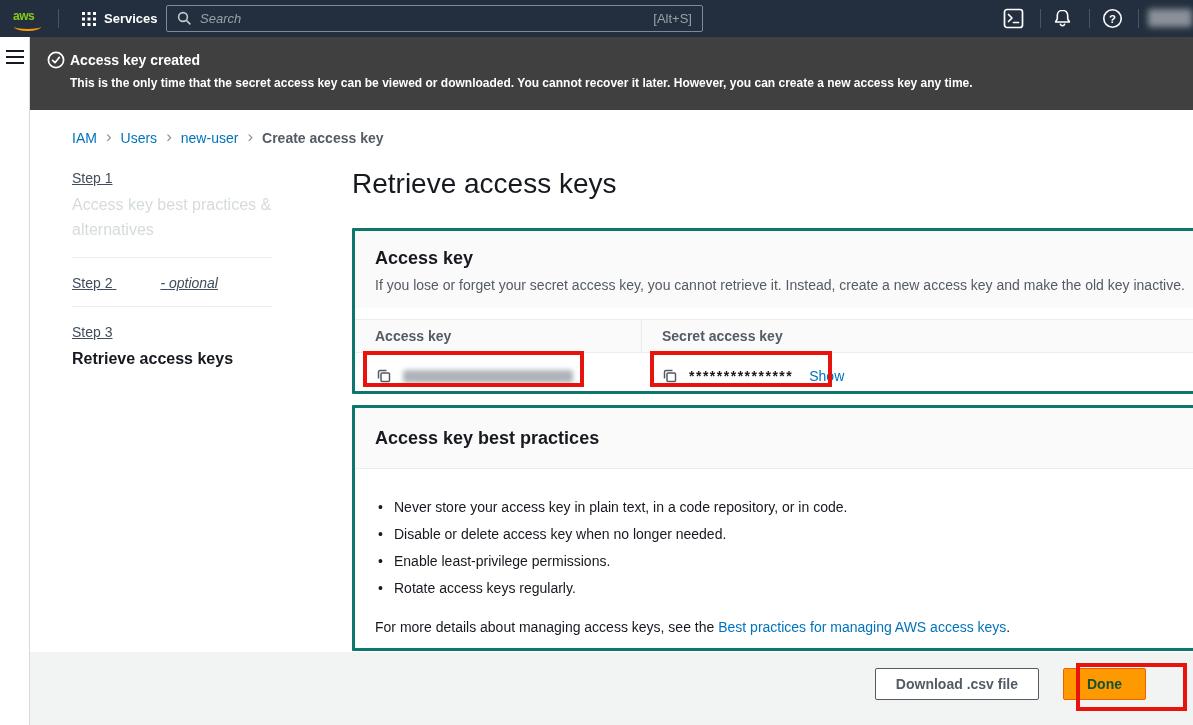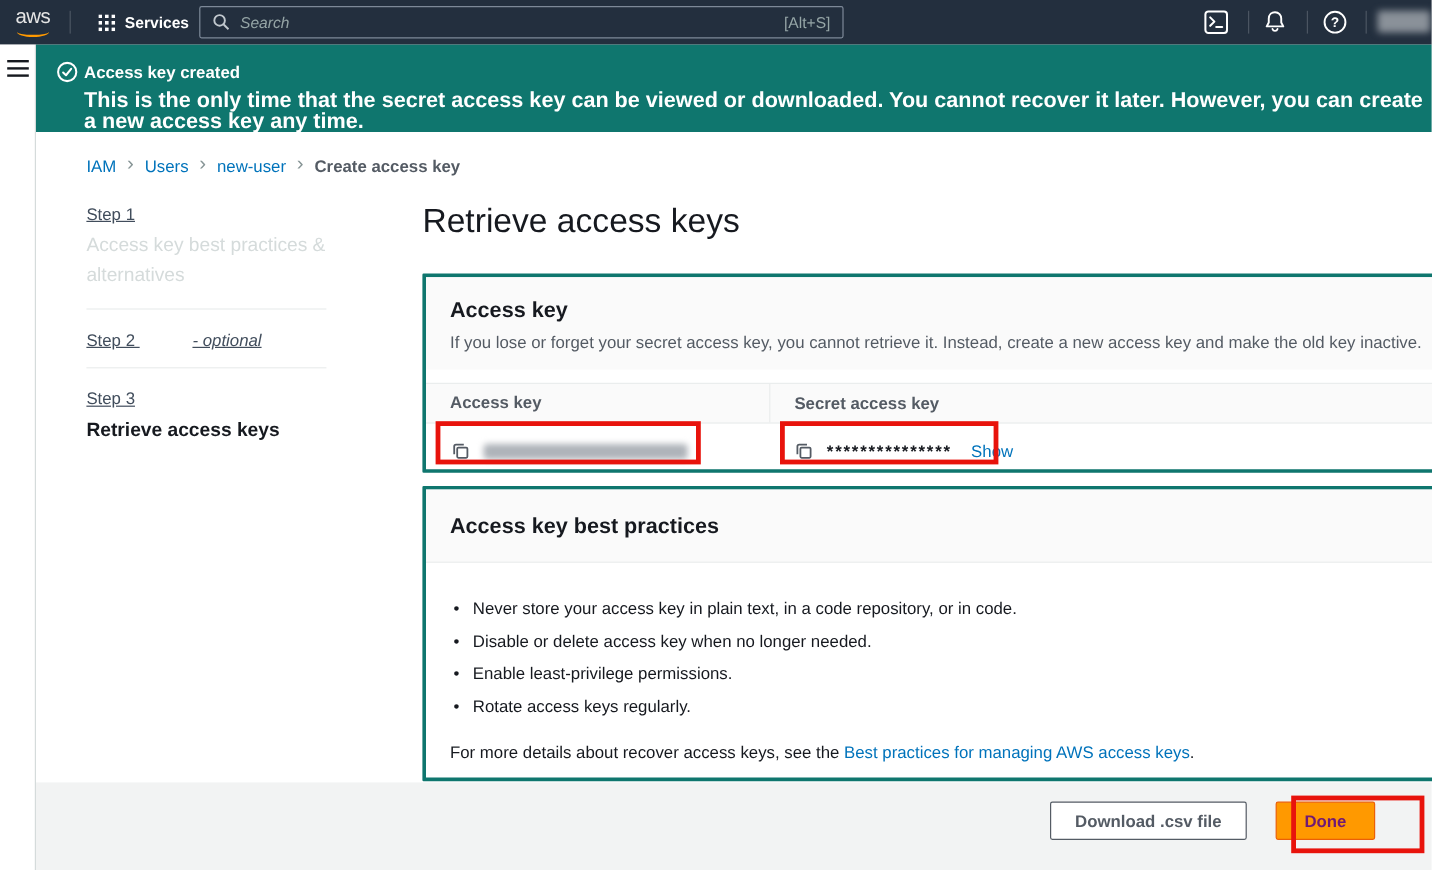--- a/index.html
+++ b/index.html
@@ -2,21 +2,21 @@
 <html><head>
 <meta charset="utf-8">
 <style>
   * { box-sizing: border-box; margin: 0; padding: 0; }
   html,body { width:1193px; height:725px; overflow:hidden; background:#fff;
     font-family:"Liberation Sans", sans-serif; -webkit-font-smoothing:antialiased; }
 
   
   #topnav { position:absolute; left:0; top:0; width:1193px; height:37px; background:#232f3e; z-index:30; }
   .logo-wrap { position:absolute; left:13px; top:6px; width:34px; height:26px; cursor:pointer; }
-  .logo-txt { color:#e5e5e5; font-weight:normal; font-size:17px; letter-spacing:-0.5px; line-height:16px; }
+  .logo-txt { color:#84cc16; font-weight:bold; font-size:12px; letter-spacing:-0.5px; line-height:16px; }
   .logo-smile { position:absolute; left:1px; top:16px; width:27px; height:9px;
     border-bottom:2px solid #ff9900; border-radius:0 0 50% 50%; }
   .nav-sep { position:absolute; top:9px; width:1px; height:19px; background:#4b5562; }
   .services-btn { position:absolute; left:76px; top:0; height:37px; display:flex; align-items:center; gap:8px; cursor:pointer; padding:0 6px; }
   .services-label { color:#fff; font-size:13px; font-weight:700; }
   .searchbox { position:absolute; left:166px; top:5px; width:537px; height:27px;
     border:1px solid #7d8998; border-radius:2px; display:flex; align-items:center; padding:0 10px; gap:8px; }
   .searchbox input { flex:1; background:transparent; border:none; outline:none; color:#eaeded; font-size:13px; font-family:"Liberation Sans",sans-serif; }
   .searchbox input::placeholder { color:#95a5a6; font-style:italic; }
   .search-shortcut { color:#95a5a6; font-size:13px; }
@@ -24,23 +24,23 @@
   .user-blob { position:absolute; left:1148px; top:9px; width:44px; height:18px; background:#8a9199;
     border-radius:2px; filter:blur(3px); cursor:pointer; }
 
   
   #rail { position:absolute; left:0; top:37px; width:30px; height:688px; background:#fff;
     border-right:1px solid #d5dbdb; z-index:20; }
   .hamburger { position:absolute; left:6px; top:13px; width:18px; height:14px; cursor:pointer; }
   .hamburger span { display:block; height:2px; background:#16191f; margin-bottom:4px; }
 
   
-  #banner { position:absolute; left:30px; top:37px; width:1163px; height:73px; background:#0f766e; color:#fff; z-index:10; }
+  #banner { position:absolute; left:30px; top:37px; width:1163px; height:73px; background:#404040; color:#fff; z-index:10; }
   .banner-title { position:absolute; left:40px; top:14px; font-size:14px; font-weight:700; line-height:18px; }
-  .banner-msg { position:absolute; left:40px; top:37px; font-size:18px; font-weight:700; line-height:18px; }
+  .banner-msg { position:absolute; left:40px; top:37px; font-size:12px; font-weight:700; line-height:18px; }
   .banner-check { position:absolute; left:17px; top:14px; width:18px; height:18px; }
 
   
   #breadcrumb { position:absolute; left:72px; top:130px; display:flex; align-items:center; gap:9px; font-size:14px; }
   .crumb-link { color:#0073bb; cursor:pointer; text-decoration:none; }
   .crumb-sep { color:#879596; font-size:17px; line-height:14px; transform:translateY(-1px); }
   .crumb-current { color:#545b64; font-weight:700; }
 
   
   #steps { position:absolute; left:72px; top:170px; width:200px; }
@@ -80,21 +80,21 @@
   .bullets li::before { content:"•"; position:absolute; left:3px; top:0; color:#16191f; }
   .bp-footer { padding:12px 20px 0 20px; font-size:14px; color:#16191f; line-height:20px; }
   .blue-link { color:#0073bb; cursor:pointer; text-decoration:none; }
 
   
   #graystrip { position:absolute; left:30px; top:652px; width:1163px; height:73px; background:#f2f3f3; }
   #actions { position:absolute; left:336px; top:668px; width:810px; display:flex; justify-content:flex-end; align-items:center; gap:24px; }
   .btn { height:32px; font-size:14px; font-weight:700; font-family:"Liberation Sans",sans-serif;
     border-radius:2px; cursor:pointer; display:flex; align-items:center; }
   .btn-secondary { background:#fff; border:1px solid #545b64; color:#545b64; padding:0 20px; }
-  .btn-primary { background:#ff9900; border:1px solid #eb5f07; color:#701a75; padding:0 23px; }
+  .btn-primary { background:#ff9900; border:1px solid #eb5f07; color:#14532d; padding:0 23px; }
 
   
   .red-box { position:absolute; border:4px solid #e8130c; z-index:40; pointer-events:none; }
   #red-1 { left:363px; top:351px; width:221px; height:36px; }
   #red-2 { left:650px; top:351px; width:182px; height:36px; }
   #red-3 { left:1076px; top:663px; width:111px; height:48px; }
 </style>
 </head>
 <body>
 
@@ -225,21 +225,21 @@
 <section class="card" id="card-best">
   <div class="card-head">
     <div class="card-title">Access key best practices</div>
   </div>
   <ul class="bullets">
     <li>Never store your access key in plain text, in a code repository, or in code.</li>
     <li>Disable or delete access key when no longer needed.</li>
     <li>Enable least-privilege permissions.</li>
     <li>Rotate access keys regularly.</li>
   </ul>
-  <p class="bp-footer"><span>For more details about recover access keys, see the </span><a class="blue-link">Best practices for managing AWS access keys</a><span>.</span></p>
+  <p class="bp-footer"><span>For more details about managing access keys, see the </span><a class="blue-link">Best practices for managing AWS access keys</a><span>.</span></p>
 </section>
 
 <div id="graystrip"></div>
 <div id="actions">
   <button class="btn btn-secondary">Download .csv file</button>
   <button class="btn btn-primary">Done</button>
 </div>
 
 <div class="red-box" id="red-1"></div>
 <div class="red-box" id="red-2"></div>

